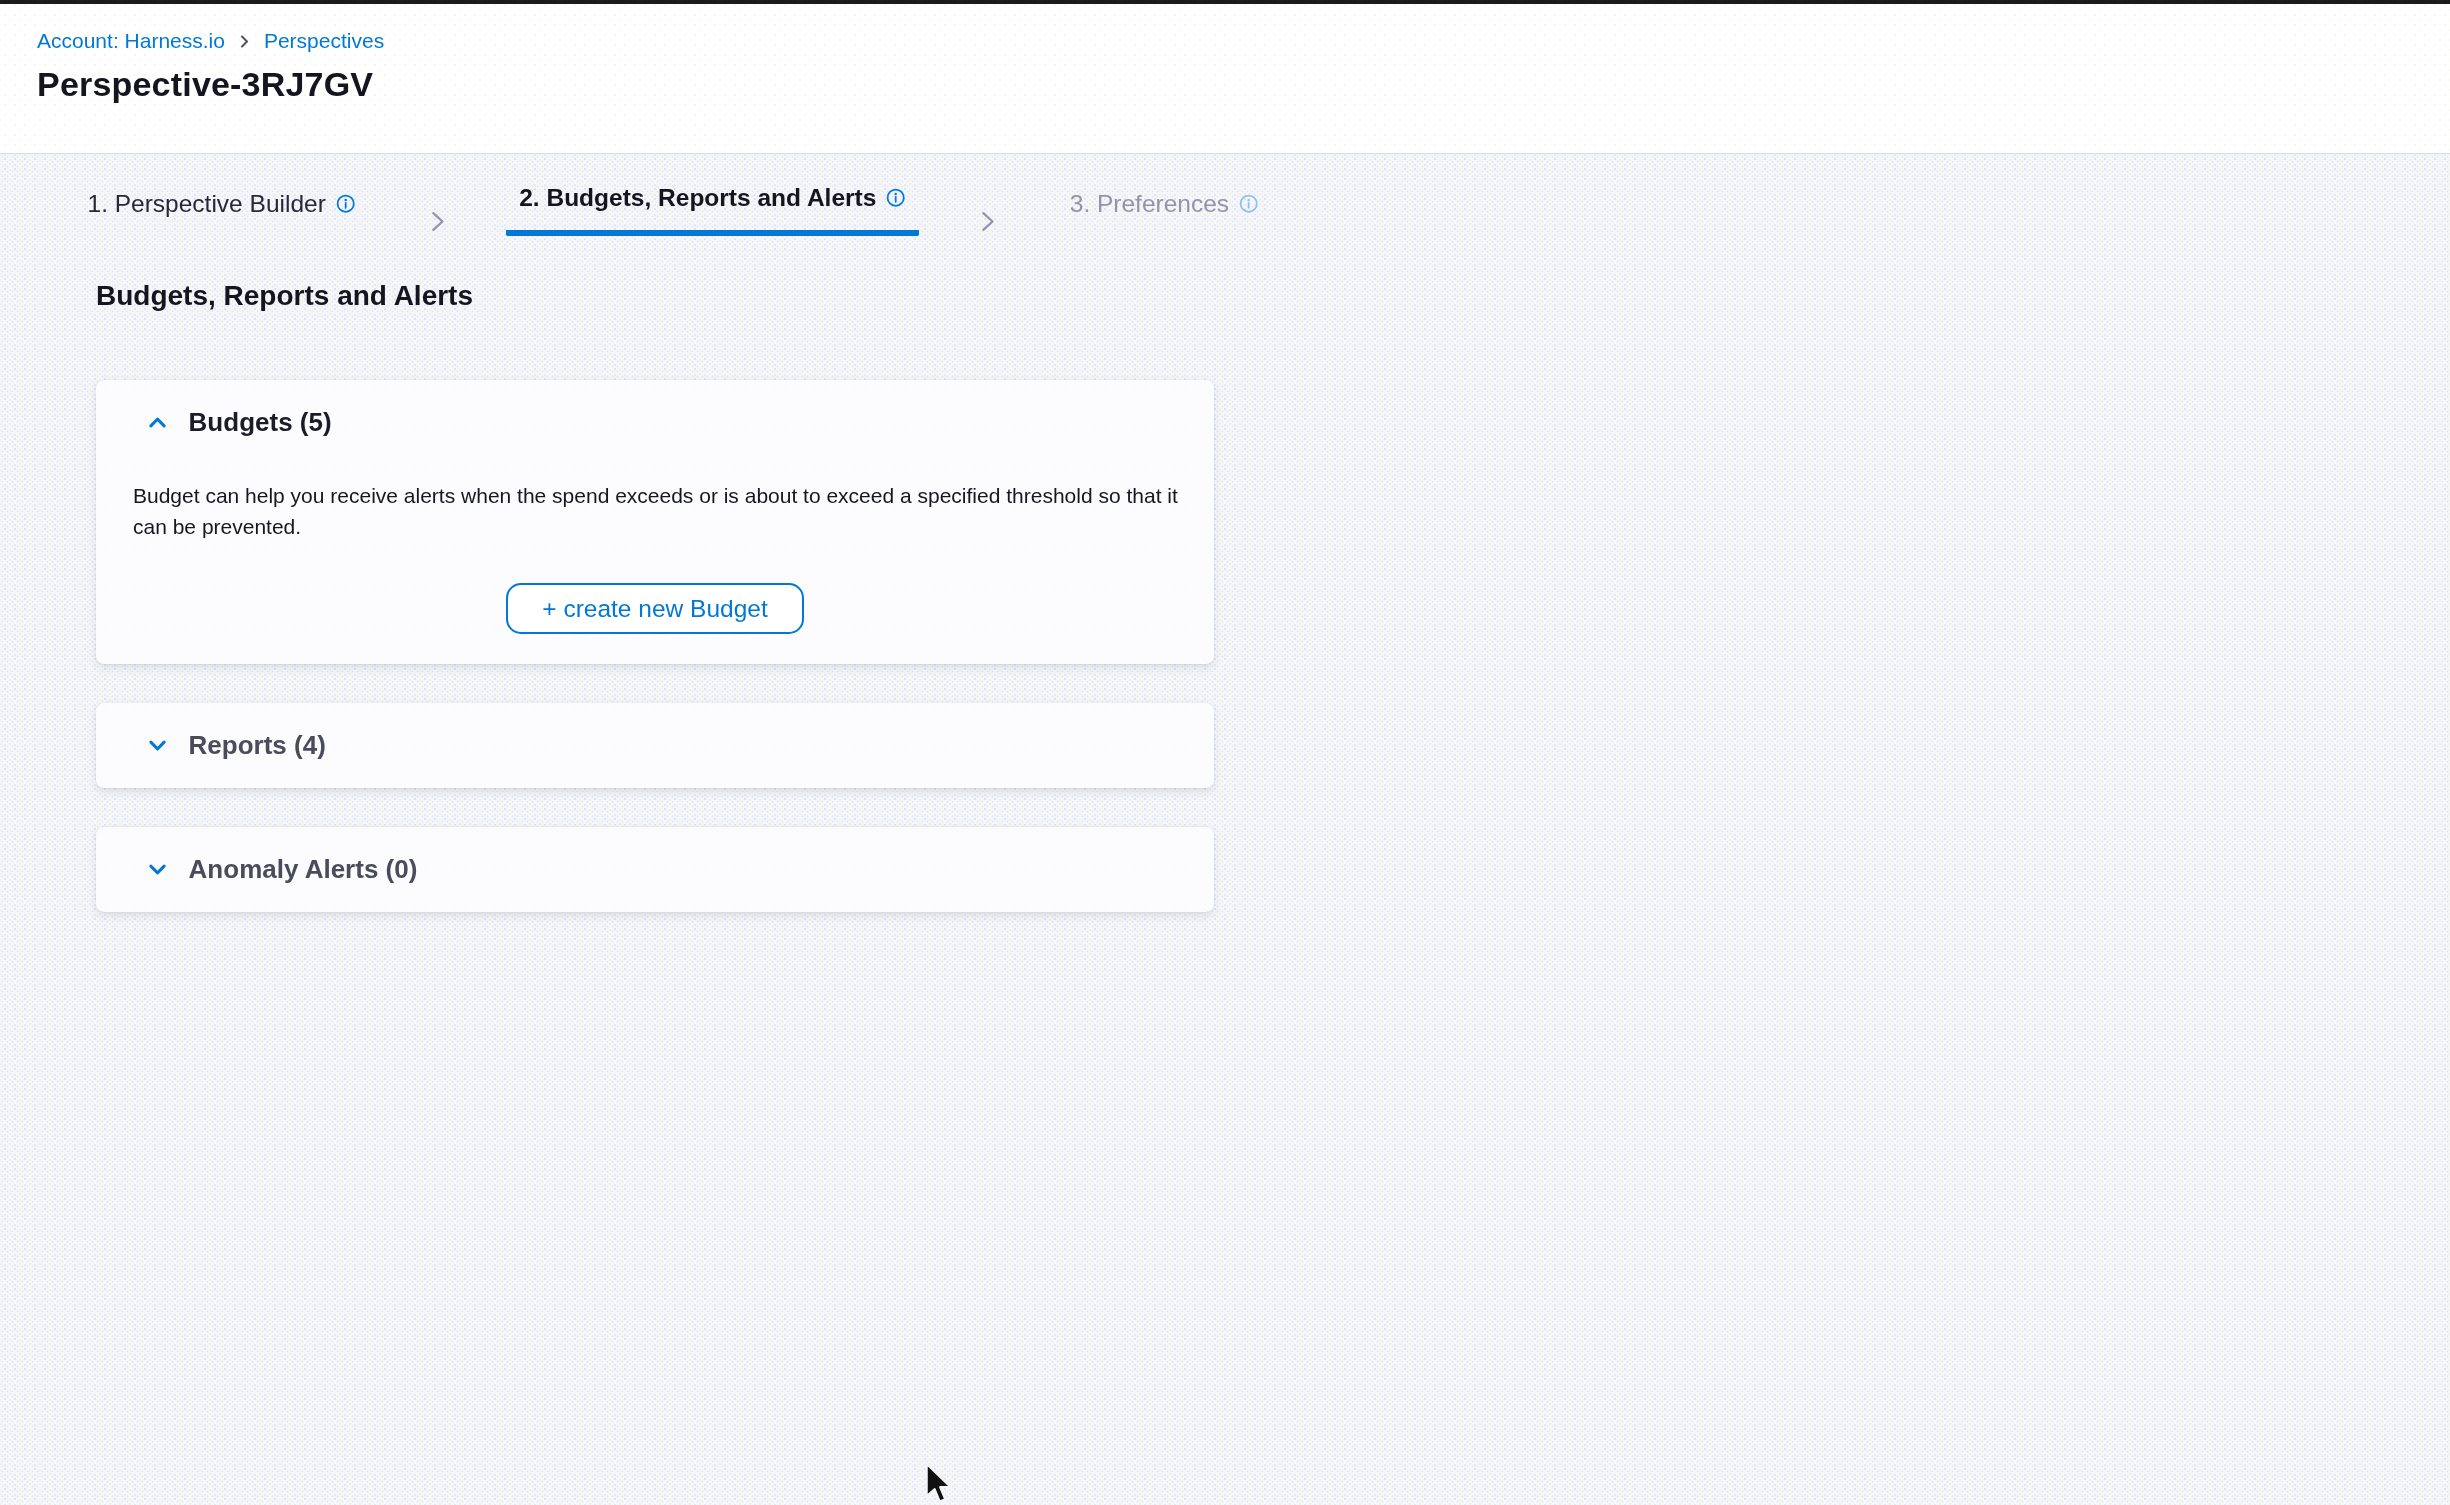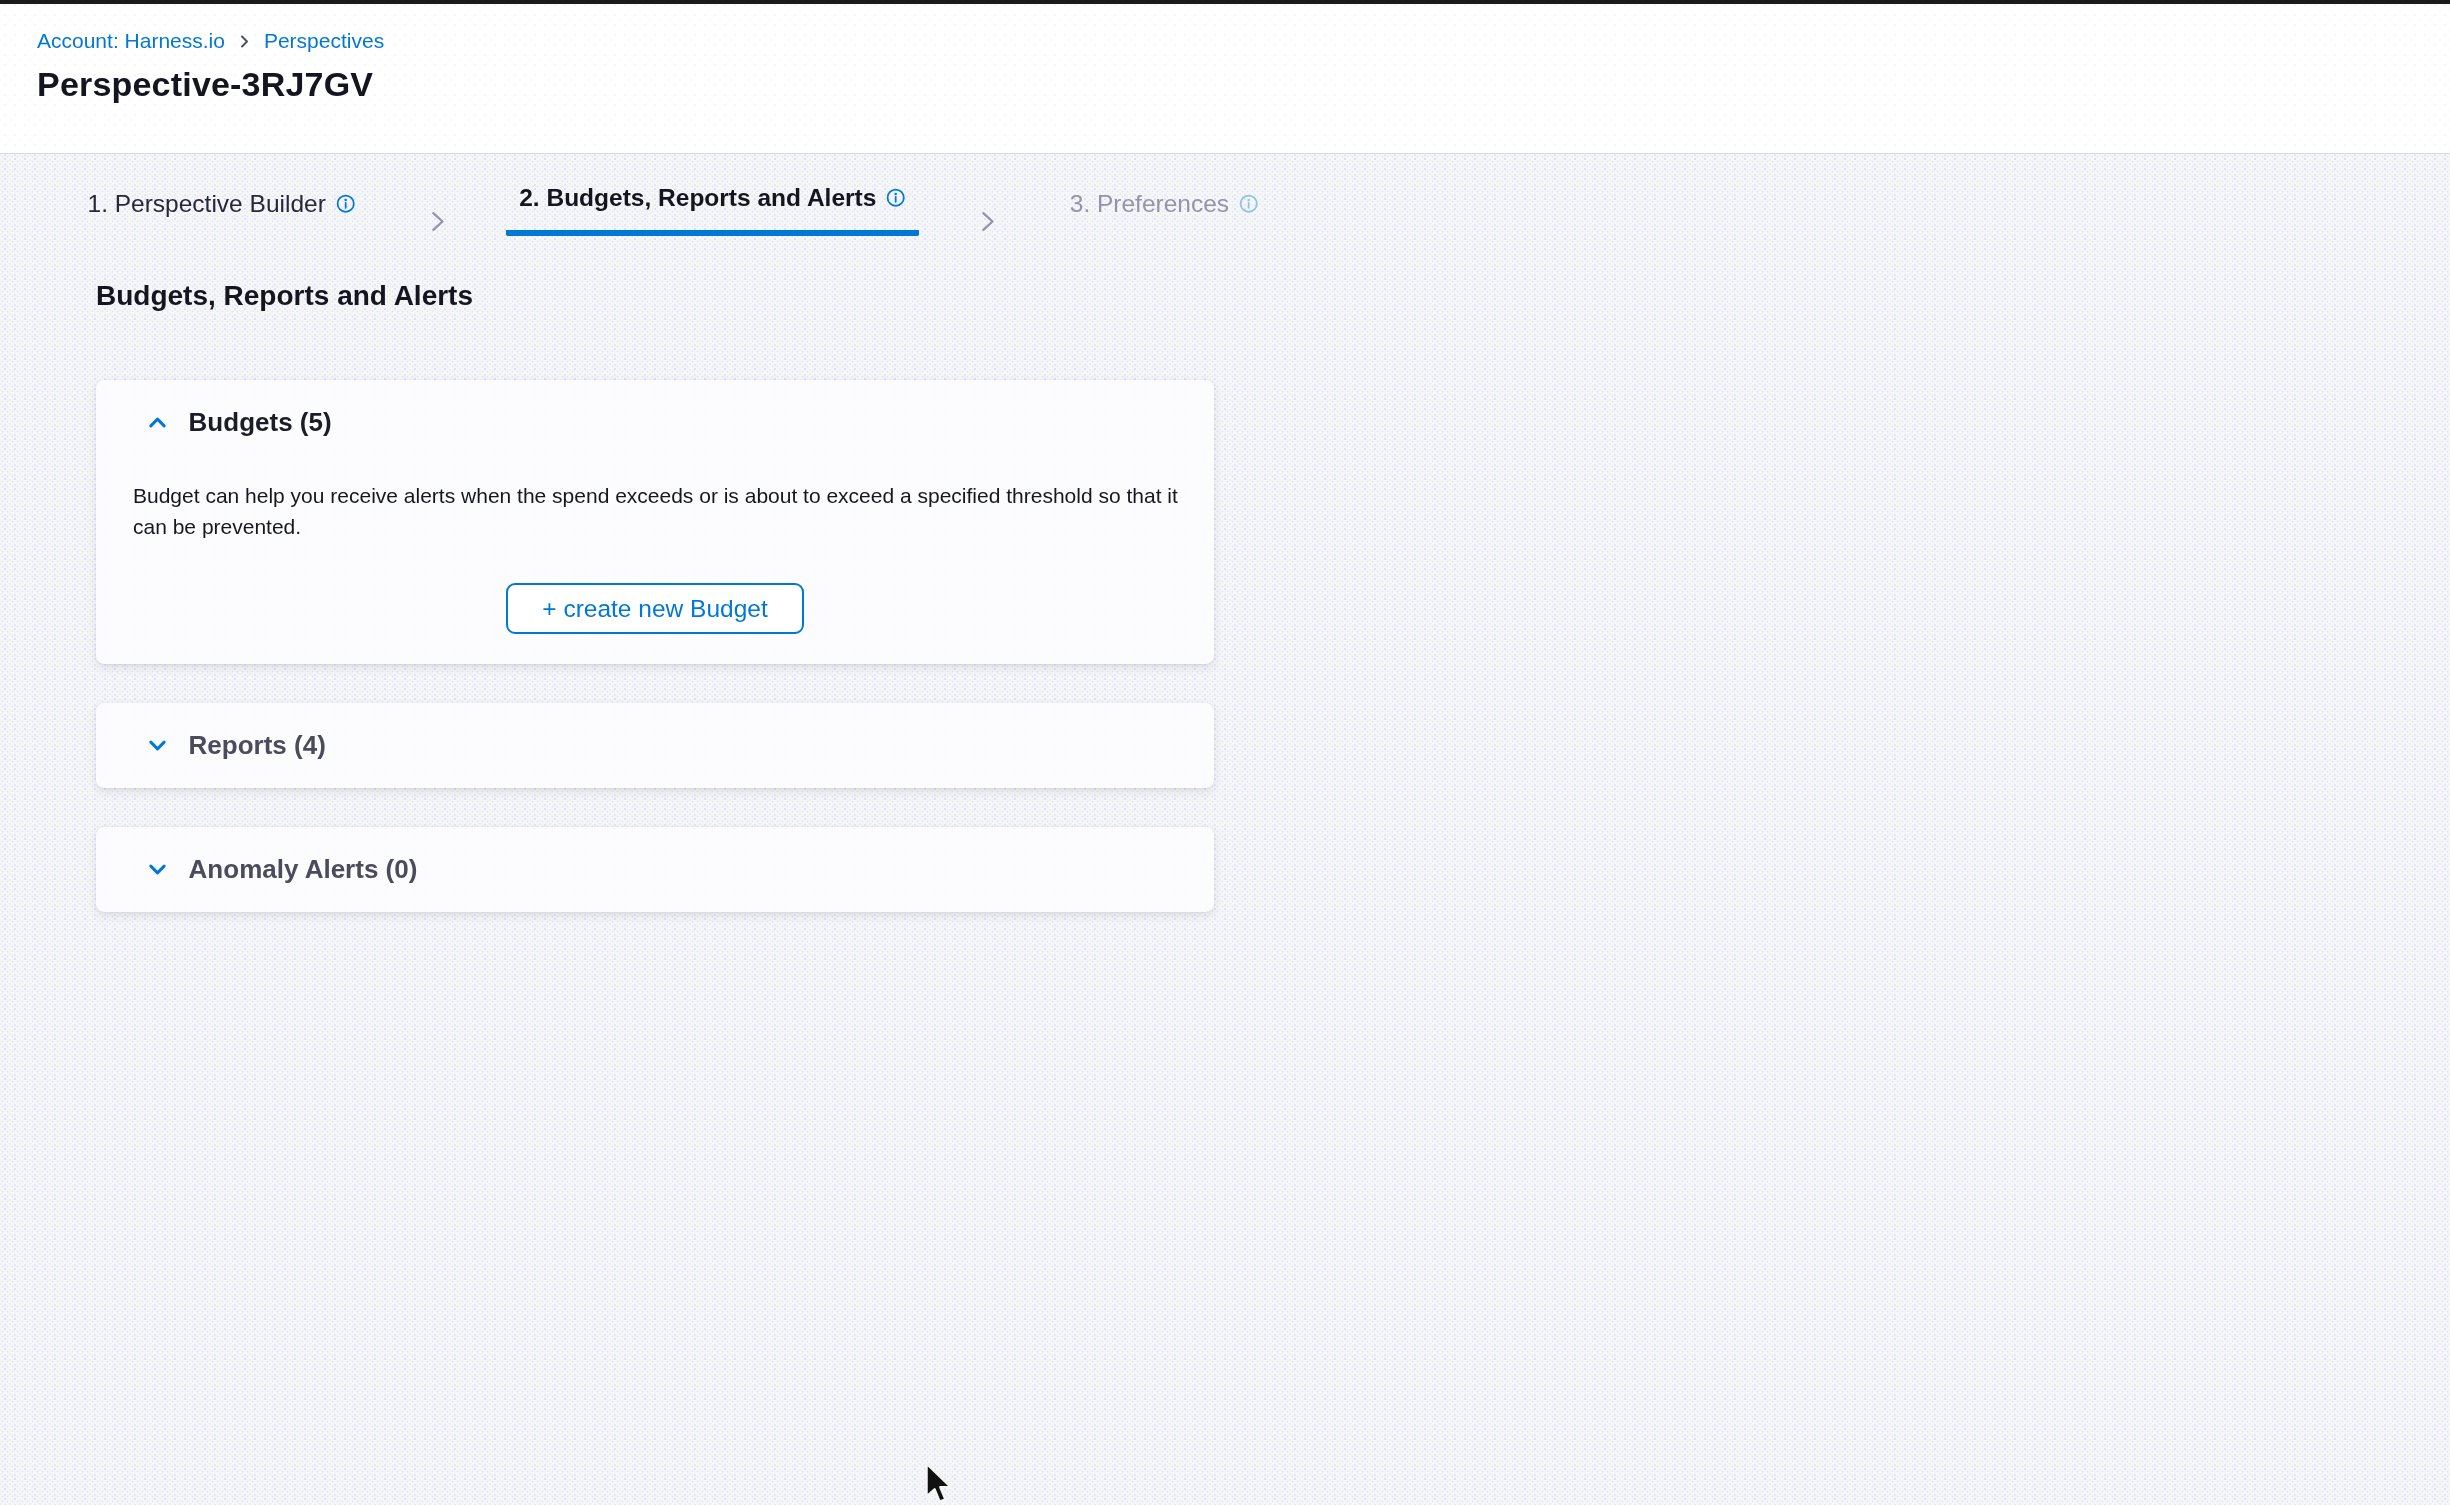--- a/index.html
+++ b/index.html
@@ -82,21 +82,21 @@
     line-height: 31px;
     color: #17181f;
   }
   .btn-row { display: flex; justify-content: center; margin-top: 41px; }
   .btn-create {
     display: inline-flex; align-items: center; justify-content: center;
     height: 51px; padding: 0 34px;
     font-family: "Liberation Sans", sans-serif;
     font-size: 24.5px; font-weight: 500; color: #0278d5;
     background: rgba(255,255,255,0.85);
-    border: 2.5px solid #0278d5; border-radius: 9px;
+    border: 2.5px solid #0278d5; border-radius: 15px;
     cursor: pointer; white-space: nowrap;
   }
 
   
   .cursor { position: absolute; left: 923px; top: 1462px; z-index: 20; }
 </style>
 </head>
 <body>
 
 <div class="top-edge"></div>

